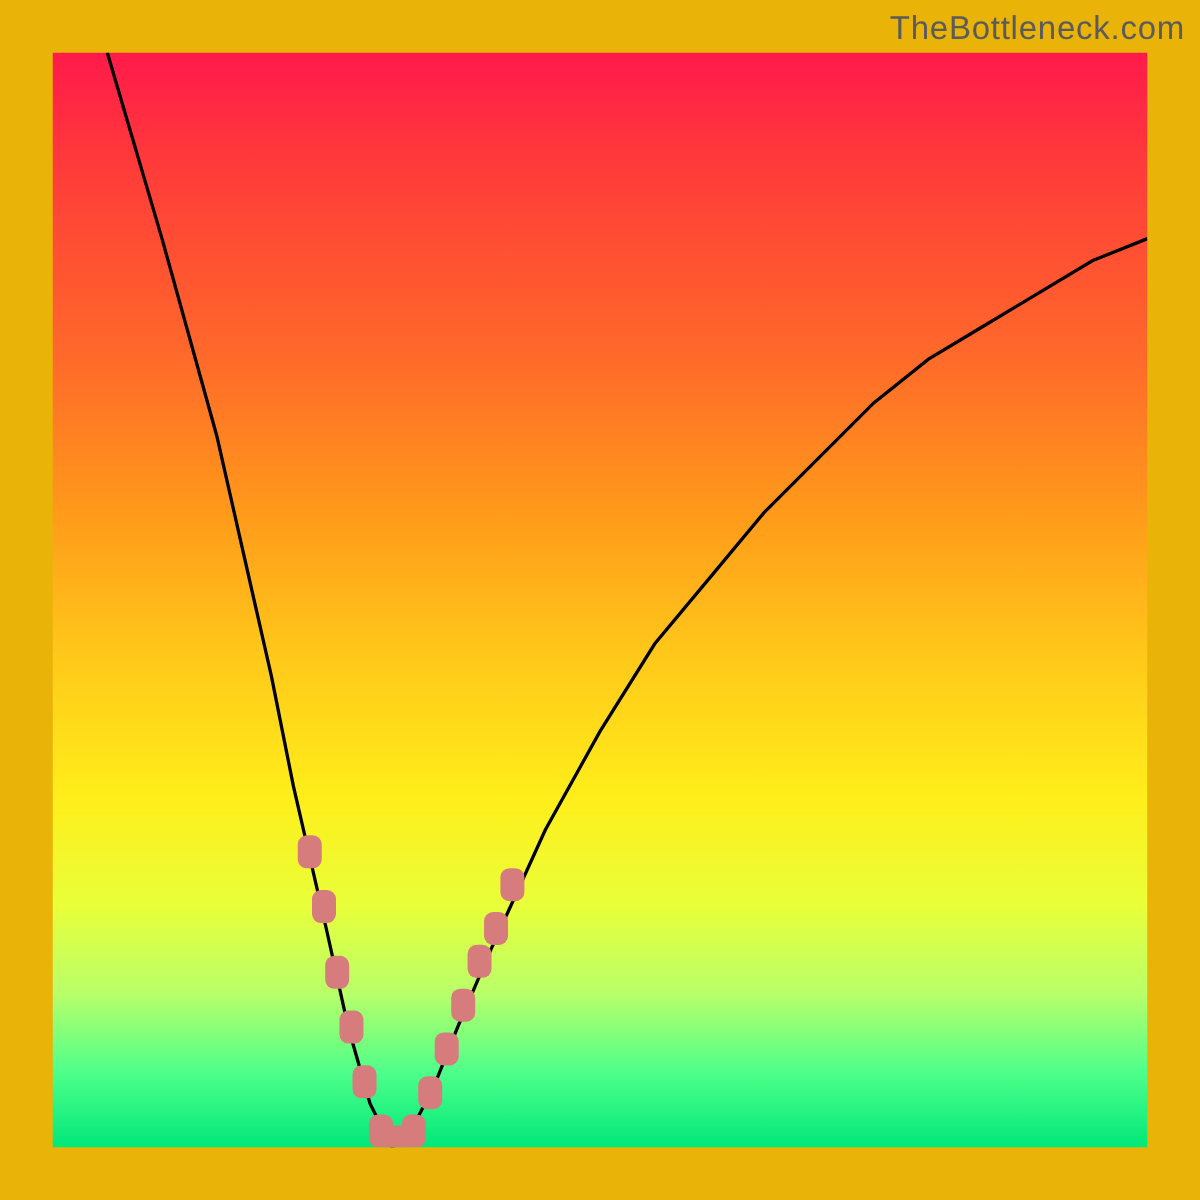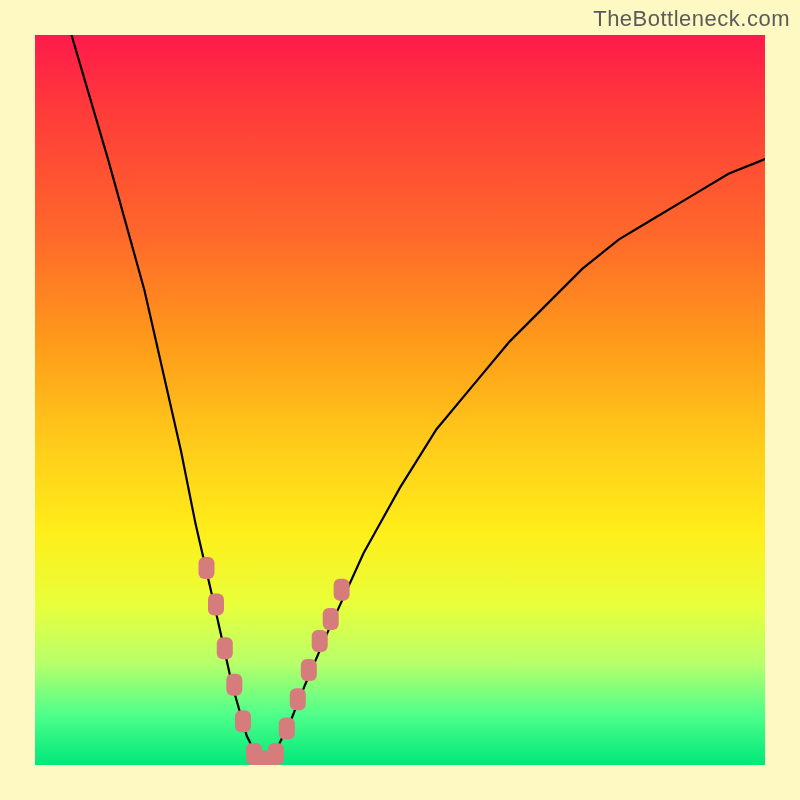--- a/index.html
+++ b/index.html
@@ -7,21 +7,21 @@
     padding: 0;
     width: 800px;
     height: 800px;
     background: #000;
     overflow: hidden;
     font-family: Arial, Helvetica, sans-serif;
   }
   .frame {
     position: absolute;
     inset: 0;
-    background: #fef9c3;
+    background: #eab308;
   }
   .plot {
     position: absolute;
     left: 35px;
     top: 35px;
     width: 730px;
     height: 730px;
     overflow: hidden;
   }
   .gradient {

